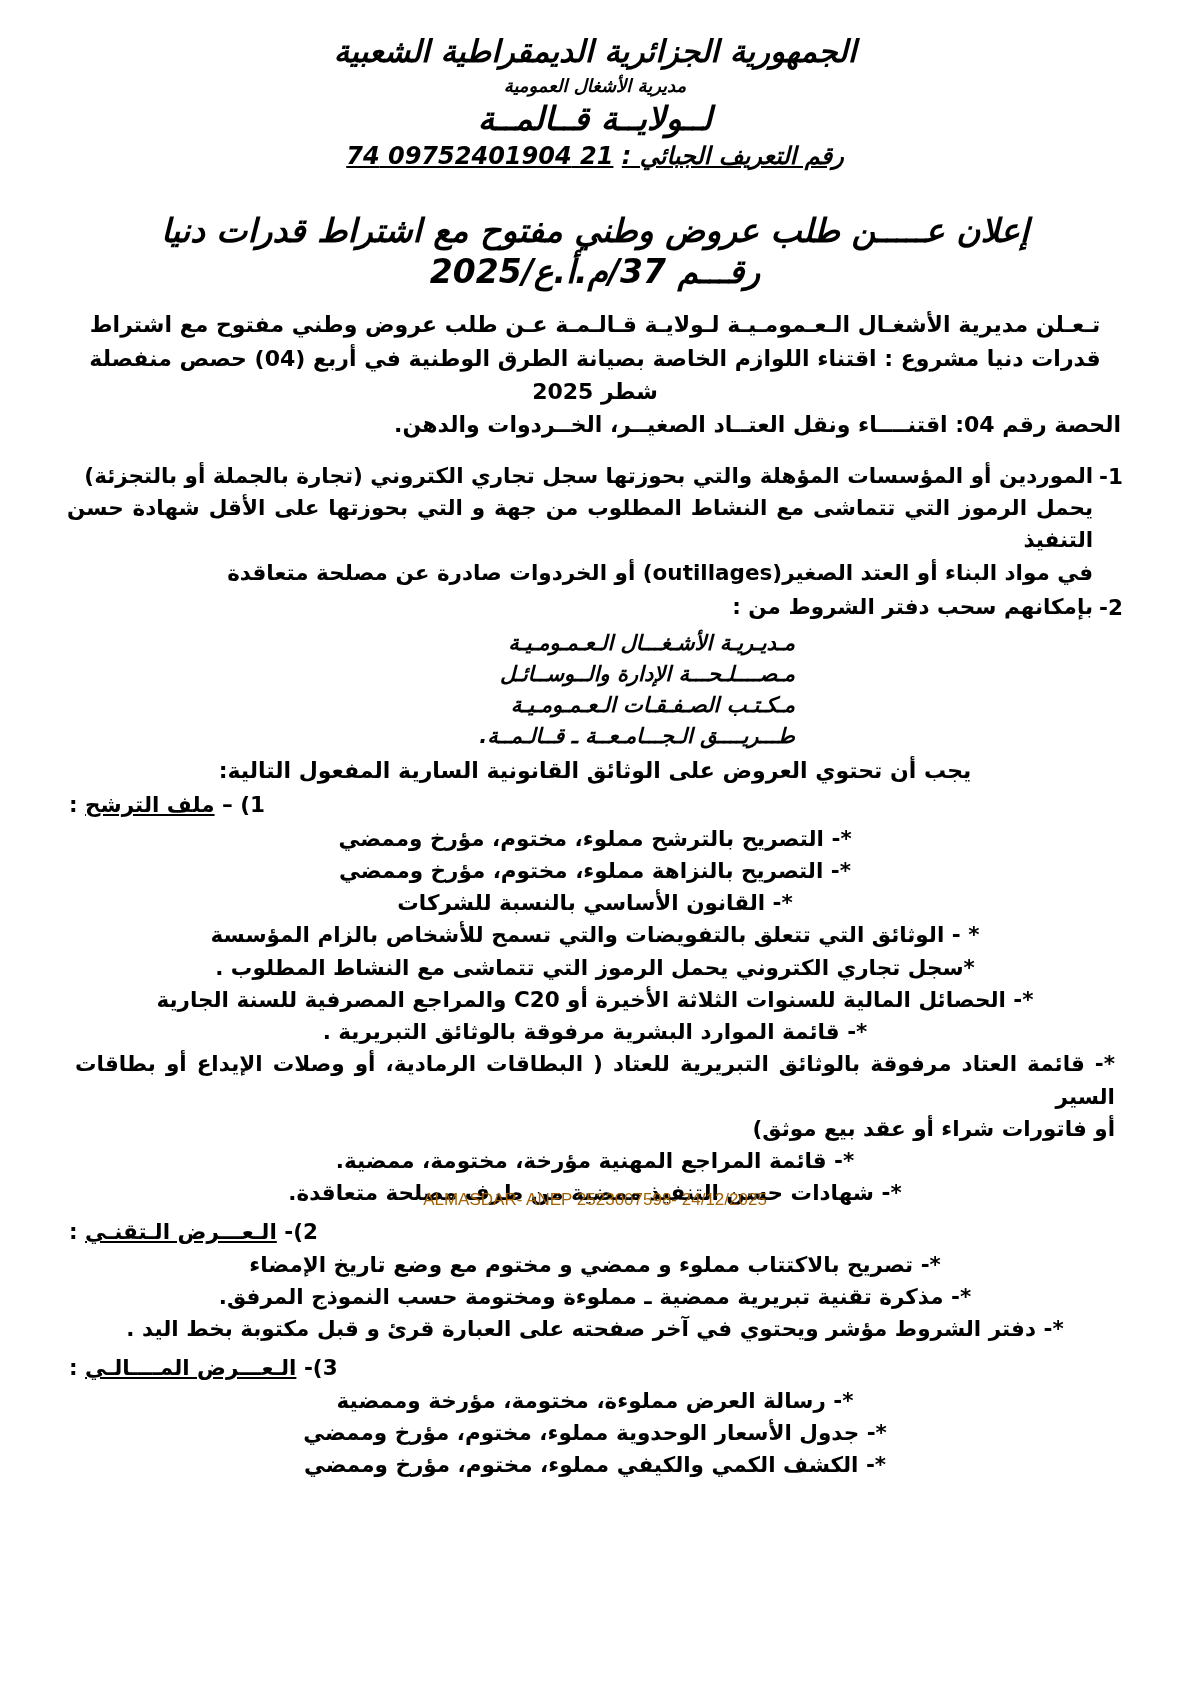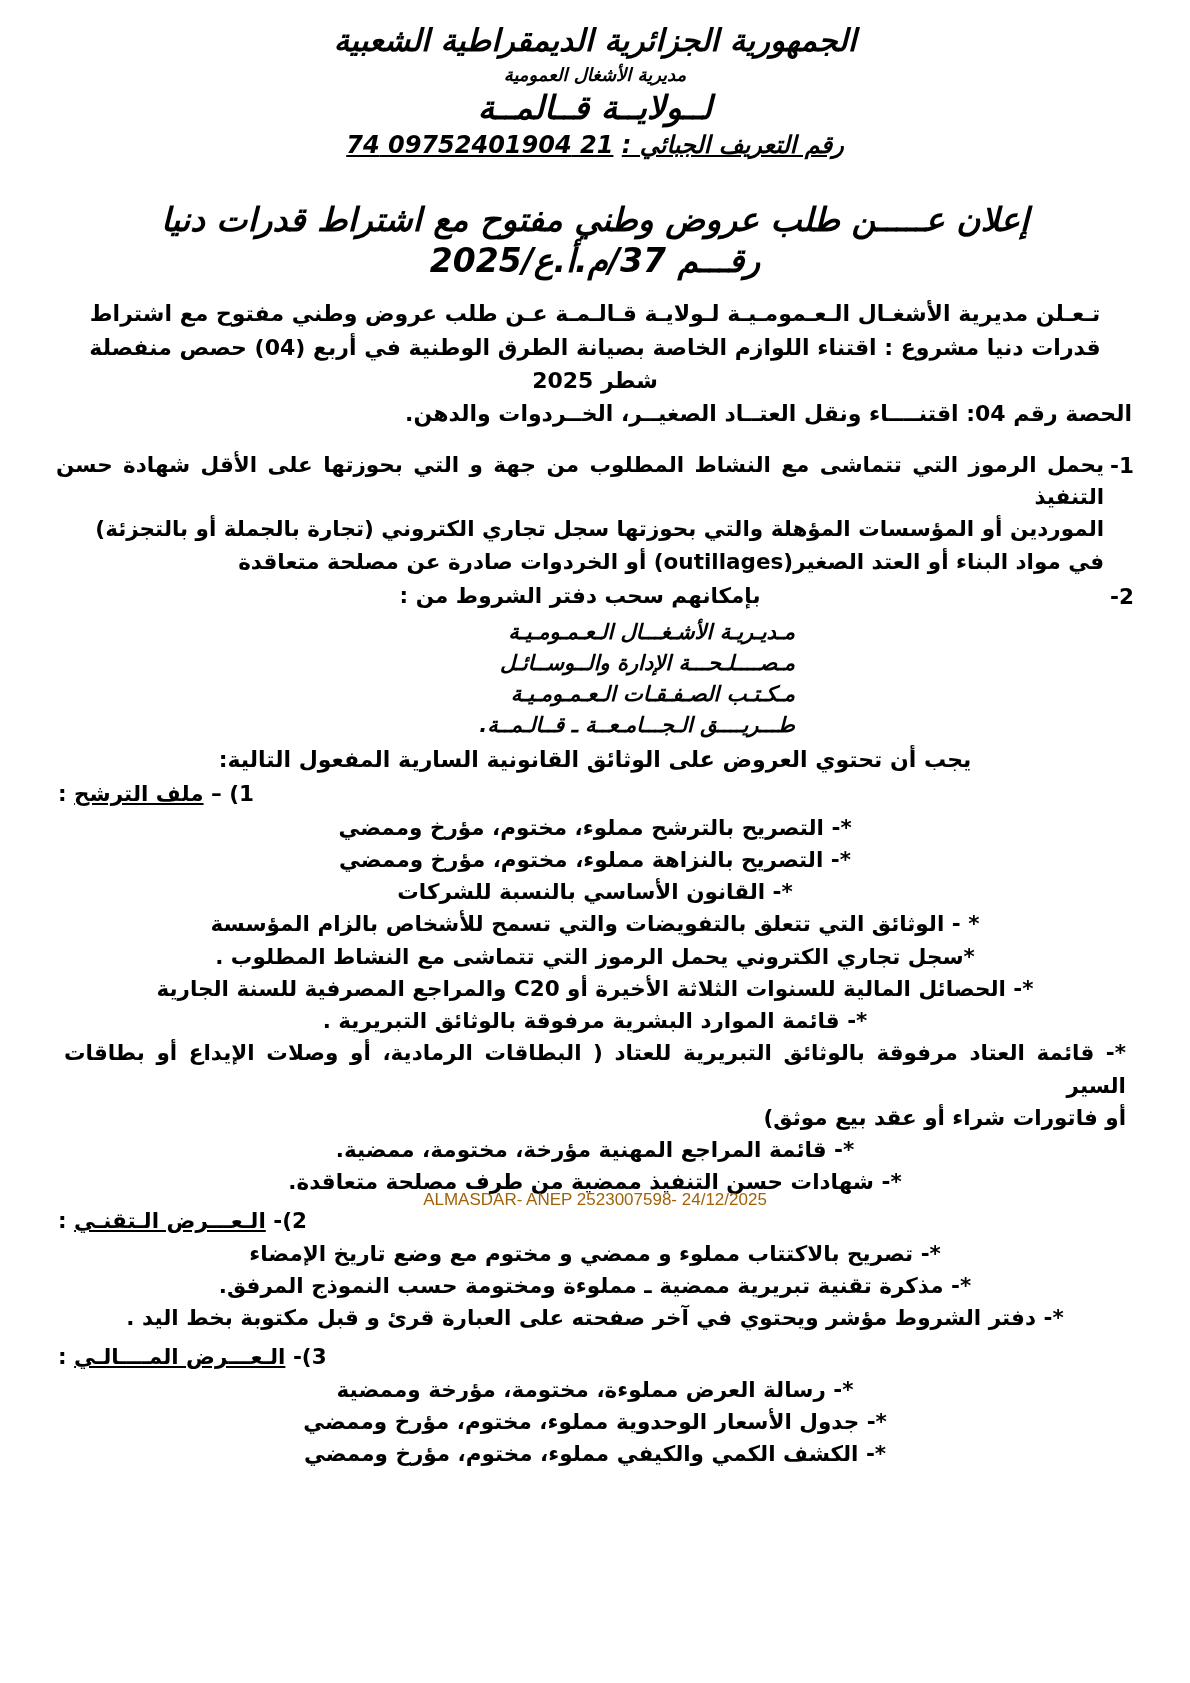--- a/index.html
+++ b/index.html
@@ -14,21 +14,21 @@
     position: relative;
     font-family: "DejaVu Sans", "Liberation Sans", sans-serif;
     color: #000000;
     overflow: hidden;
   }
   .page {
     position: relative;
     width: 1190px;
     height: 1244px;
     box-sizing: border-box;
-    padding: 0;
+    padding: 11px;
   }
 
   
   .header {
     padding-top: 22px;
   }
   .header .line {
     font-weight: bold;
     font-style: italic;
     text-align: center;
@@ -101,21 +101,21 @@
     white-space: nowrap;
     padding-top: 1px;
   }
   .cond-body {
     flex: 1 1 auto;
     text-align: justify;
     text-justify: inter-word;
   }
   .cond-body .lastline { text-align: right; }
   .cond-2 { margin-top: 2px; }
-  .cond-2 .cond-body { text-align: center; }
+  .cond-2 .cond-body { text-align: right; }
 
   
   .office {
     margin-top: 4px;
     padding-right: 150px;
     padding-left: 120px;
     font-size: 21px;
     font-weight: bold;
     font-style: italic;
     line-height: 1.48;
@@ -206,22 +206,22 @@
     <p class="l-center">تـعـلن مديرية الأشغـال الـعـمومـيـة لـولايـة قـالـمـة عـن طلب عروض وطني مفتوح مع اشتراط</p>
     <p class="l-center">قدرات دنيا مشروع : اقتناء اللوازم الخاصة بصيانة الطرق الوطنية في أربع (04) حصص منفصلة شطر  2025</p>
     <p class="l-right">الحصة رقم 04: اقتنــــاء  ونقل العتــاد الصغيــر، الخــردوات والدهن.</p>
   </div>
 
   <div class="conds">
 
     <div class="cond-row">
       <div class="cond-num">1-</div>
       <div class="cond-body">
+        <div>الموردين أو المؤسسات المؤهلة والتي بحوزتها سجل تجاري الكتروني (تجارة بالجملة أو بالتجزئة)</div>
         <div>يحمل الرموز التي تتماشى مع النشاط المطلوب  من جهة و التي بحوزتها على الأقل شهادة حسن التنفيذ</div>
-        <div>الموردين أو المؤسسات المؤهلة والتي بحوزتها سجل تجاري الكتروني (تجارة بالجملة أو بالتجزئة)</div>
         <div class="lastline">في مواد البناء أو العتد الصغير(outillages) أو الخردوات  صادرة عن مصلحة متعاقدة</div>
       </div>
     </div>
 
     <div class="cond-row cond-2">
       <div class="cond-num">2-</div>
       <div class="cond-body">
         <div>بإمكانهم سحب  دفتر الشروط من :</div>
       </div>
     </div>

